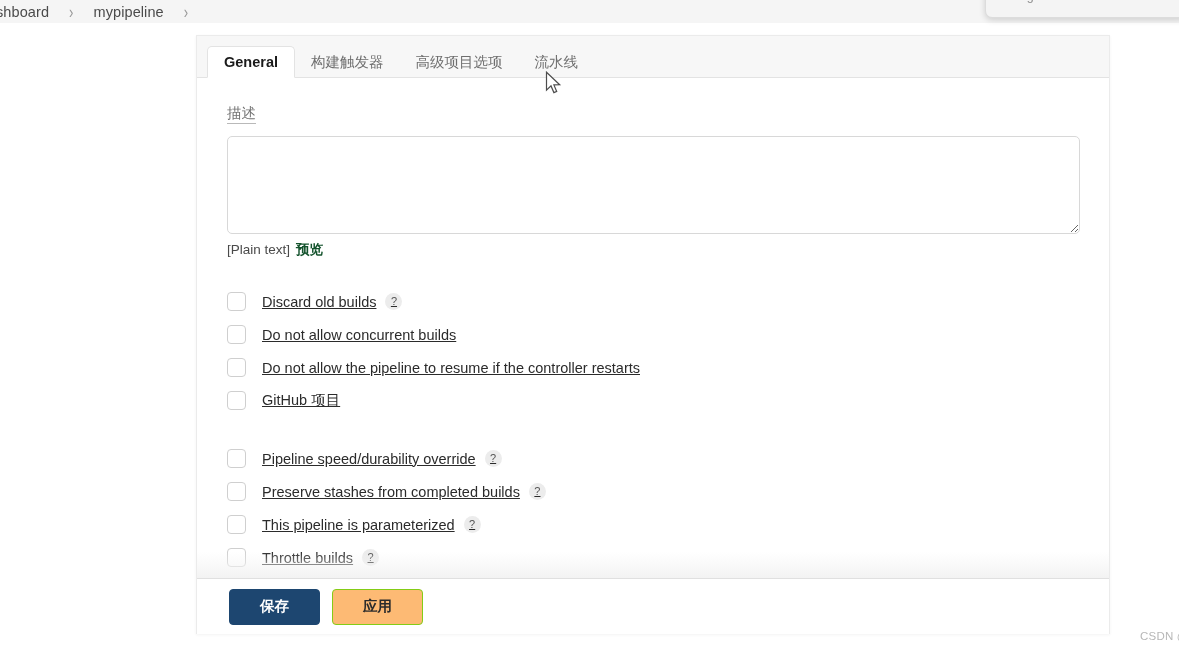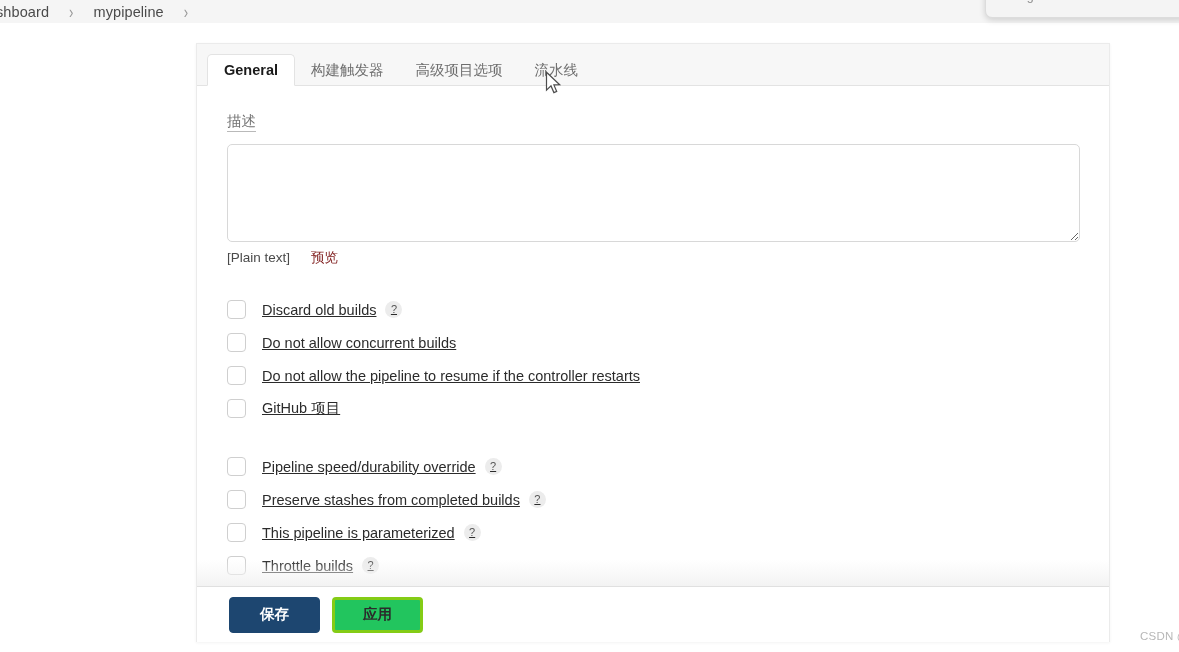--- a/index.html
+++ b/index.html
@@ -67,21 +67,21 @@
     left: 17px;
     font-size: 12.5px;
     color: #8d8d8d;
     white-space: nowrap;
   }
 
   
   .card {
     position: absolute;
     left: 196px;
-    top: 43px;
+    top: 35px;
     width: 914px;
     height: 599px;
     background: #ffffff;
     border: 1px solid #ebebeb;
     border-bottom: none;
     box-sizing: border-box;
     box-shadow: 0 1px 3px rgba(0,0,0,.05);
   }
 
   
@@ -150,25 +150,25 @@
     outline: none;
     resize: both;
   }
 
   .plain-text-row {
     margin-top: 7px;
     font-size: 13.5px;
     color: #4a4a4a;
   }
   .preview-link {
-    color: #7f1d1d;
-    font-weight: normal;
+    color: #14532d;
+    font-weight: bold;
     text-decoration: none;
     cursor: pointer;
-    margin-left: 21px;
+    margin-left: 6px;
   }
 
   
   .check-group { margin-top: 26px; text-decoration: underline; }
   .check-group.second { margin-top: 25px; }
 
   .check-row {
     display: flex;
     align-items: center;
     height: 33px;
@@ -241,23 +241,23 @@
     outline: none;
   }
   .btn-primary {
     width: 91px;
     background: #1d4670;
     color: #ffffff;
     border: 1px solid #1d4670;
   }
   .btn-secondary {
     width: 91px;
-    background: #22c55e;
+    background: #fdba74;
     color: #2b2b2b;
-    border: 3px solid #84cc16;
+    border: 1px solid #84cc16;
     margin-left: 12px;
   }
 
   
   .cursor {
     position: absolute;
     left: 545px;
     top: 71px;
     z-index: 9;
     pointer-events: none;

